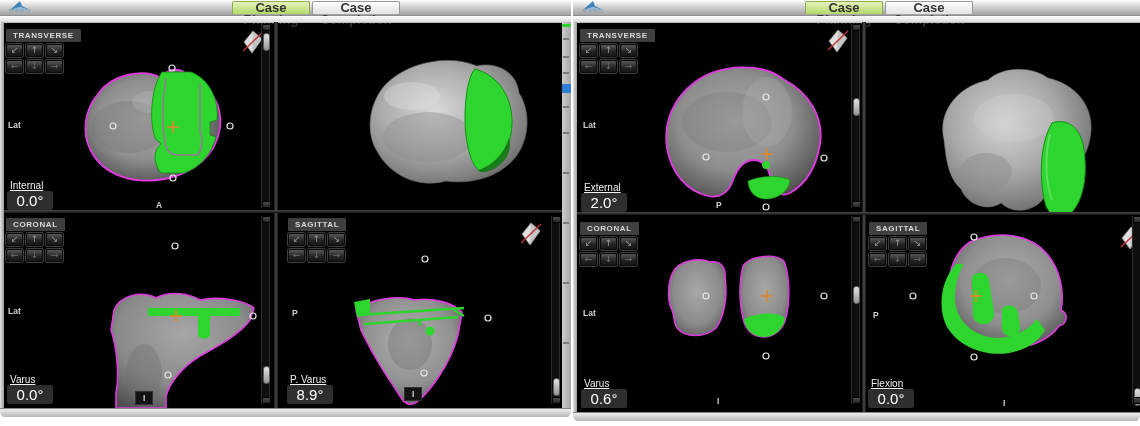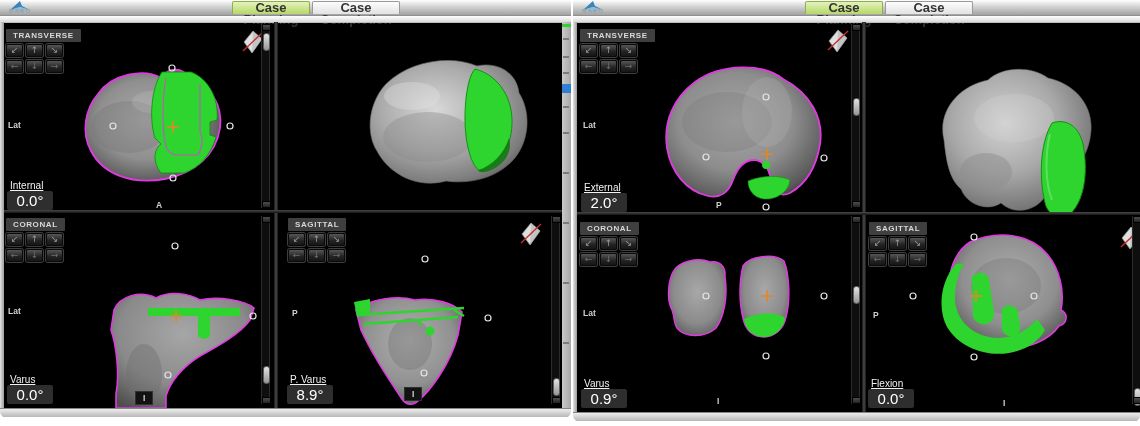--- a/index.html
+++ b/index.html
@@ -344,21 +344,21 @@
     <button class="ab">↙</button>
     <button class="ab">↑</button>
     <button class="ab">↘</button>
     <button class="ab dim">←</button>
     <button class="ab dim">↓</button>
     <button class="ab dim">→</button>
   </div>
   <div class="olab" style="left:10px;top:308px;">Lat</div>
   <div class="olab" style="left:144px;top:396px;">I</div>
   <div class="mlab" style="left:11px;top:378px;">Varus</div>
-  <div class="mval" style="left:8px;top:389px;">0.9°</div>
+  <div class="mval" style="left:8px;top:389px;">0.6°</div>
   <div class="sbt" style="left:278px;top:216px;height:188px;">
     <div class="sbe" style="top:0;"></div>
     <div class="sbh" style="top:70px;"></div>
     <div class="sbe" style="bottom:0;"></div>
   </div>
 
   <svg class="scene" style="left:293px;top:216px;" width="274" height="192" viewBox="0 0 274 192">
     <defs>
       <radialGradient id="g8" cx="52%" cy="40%" r="68%">
         <stop offset="0" stop-color="#adadad"></stop>

